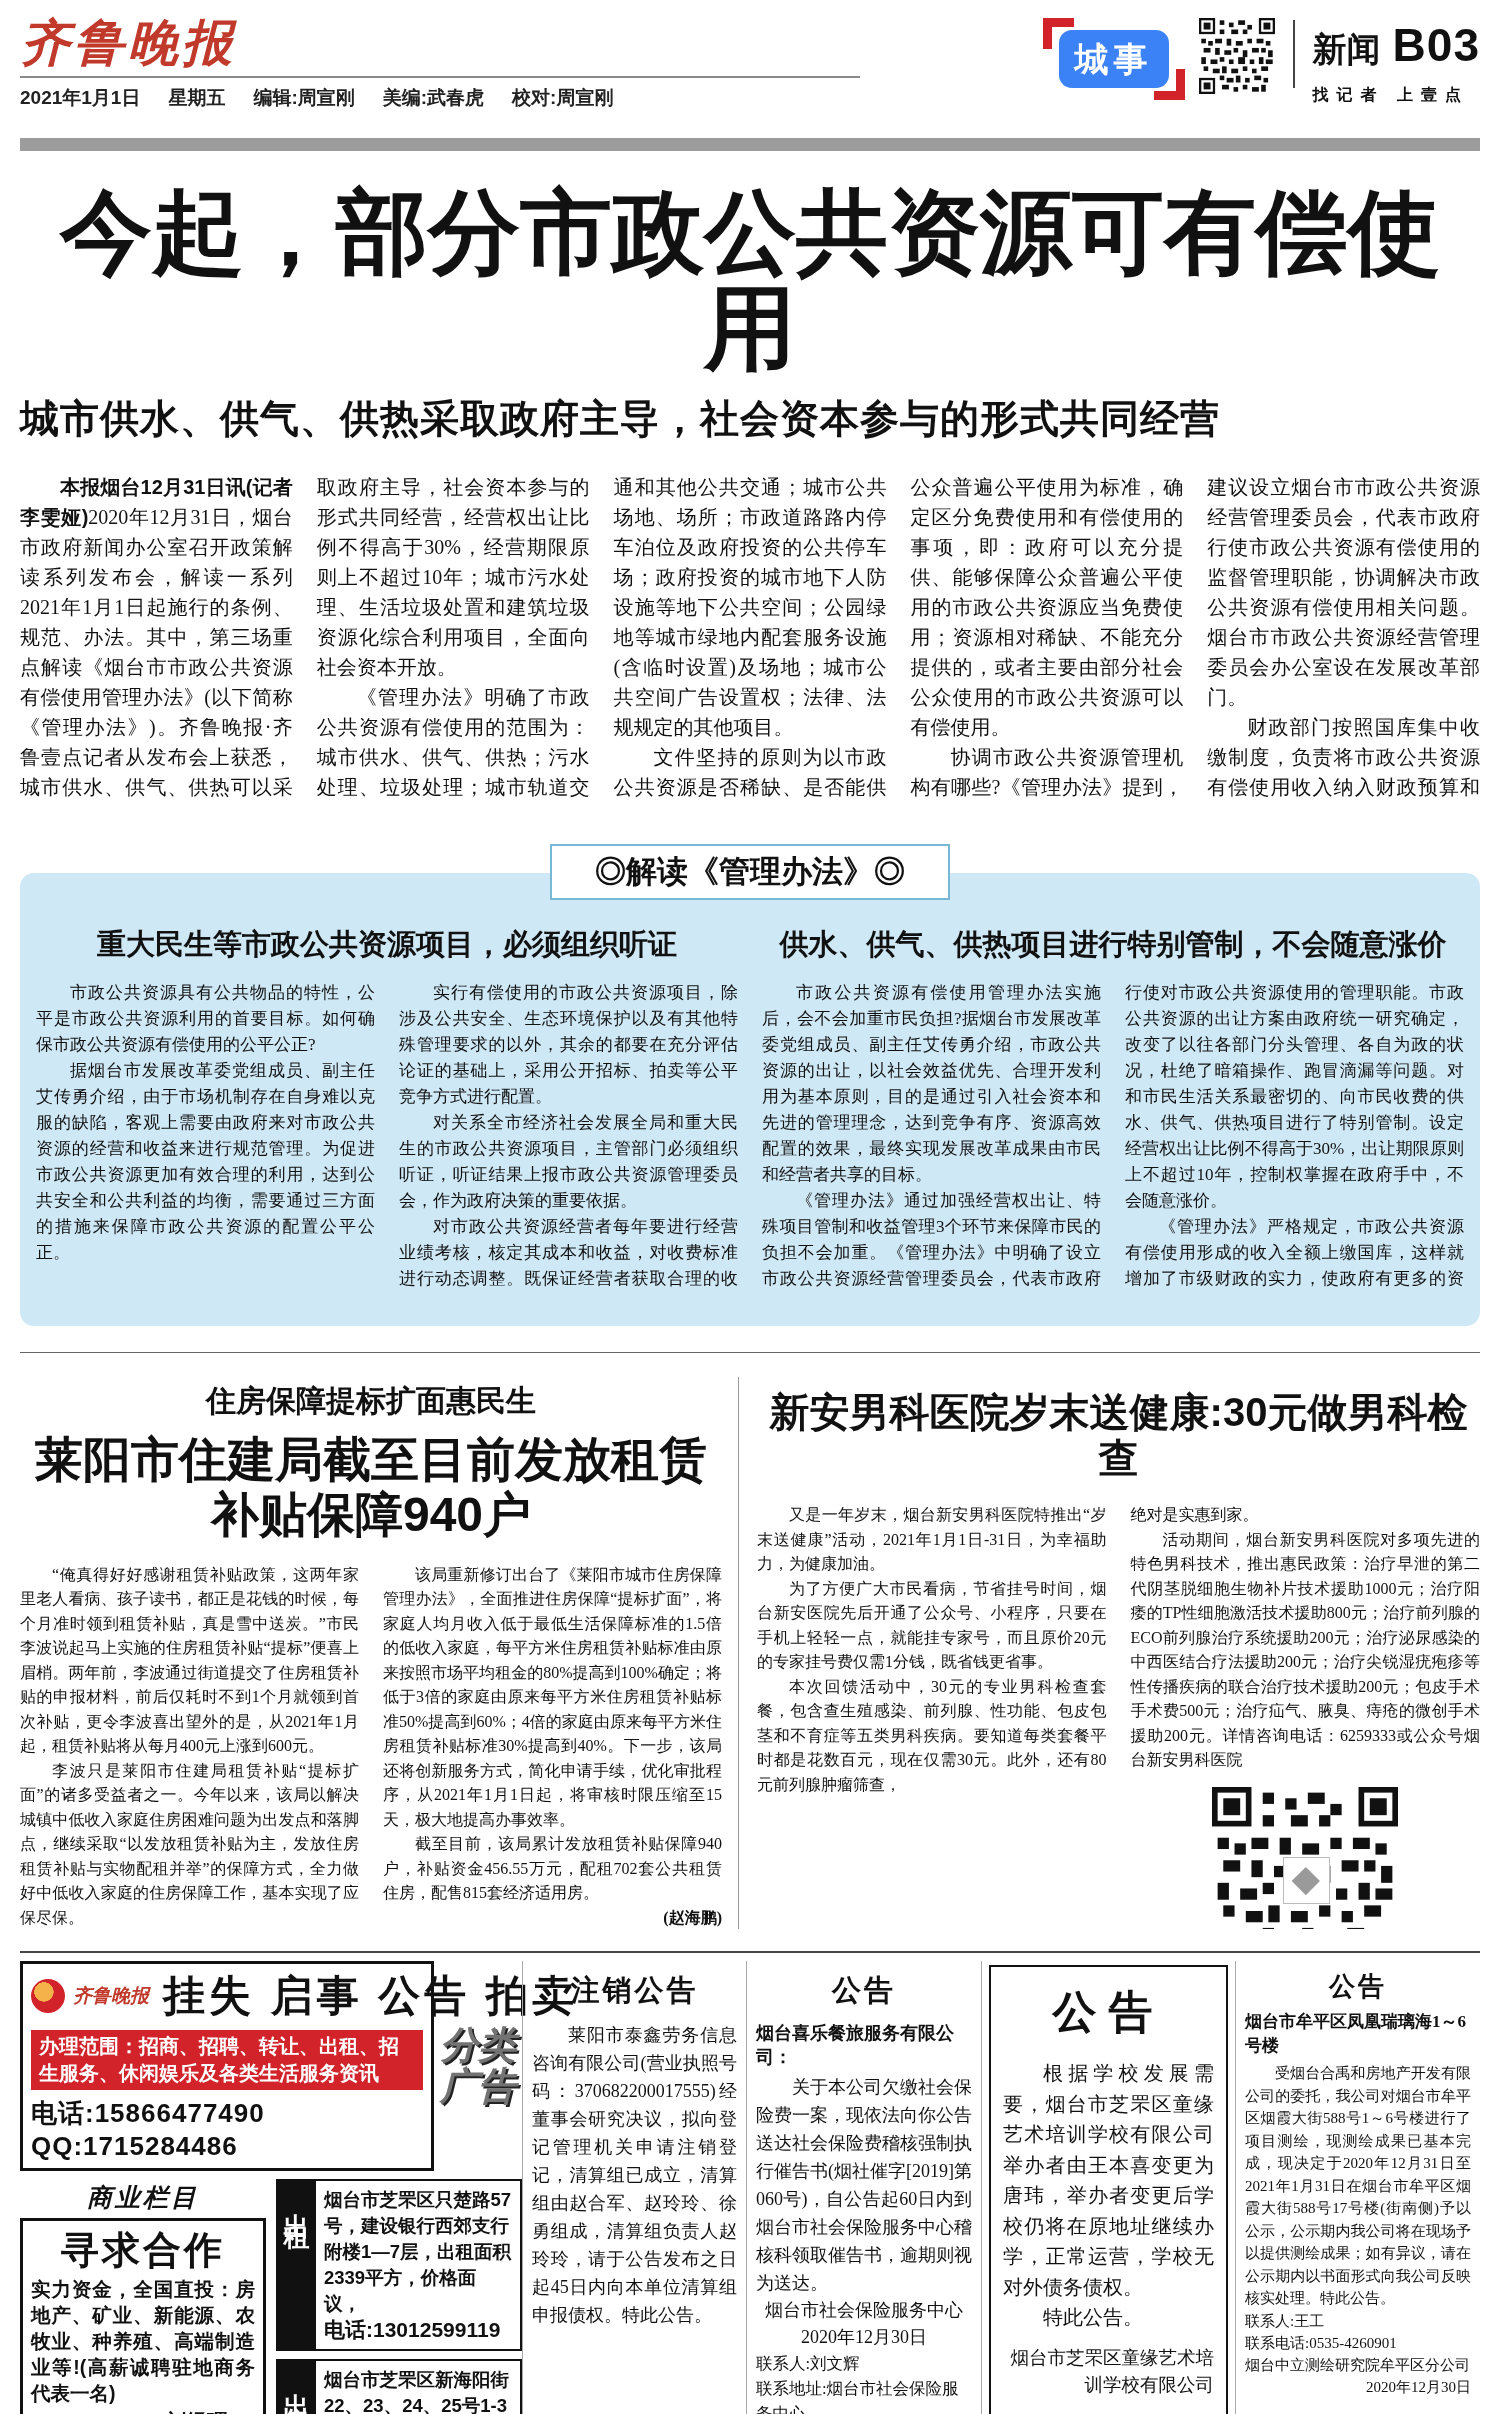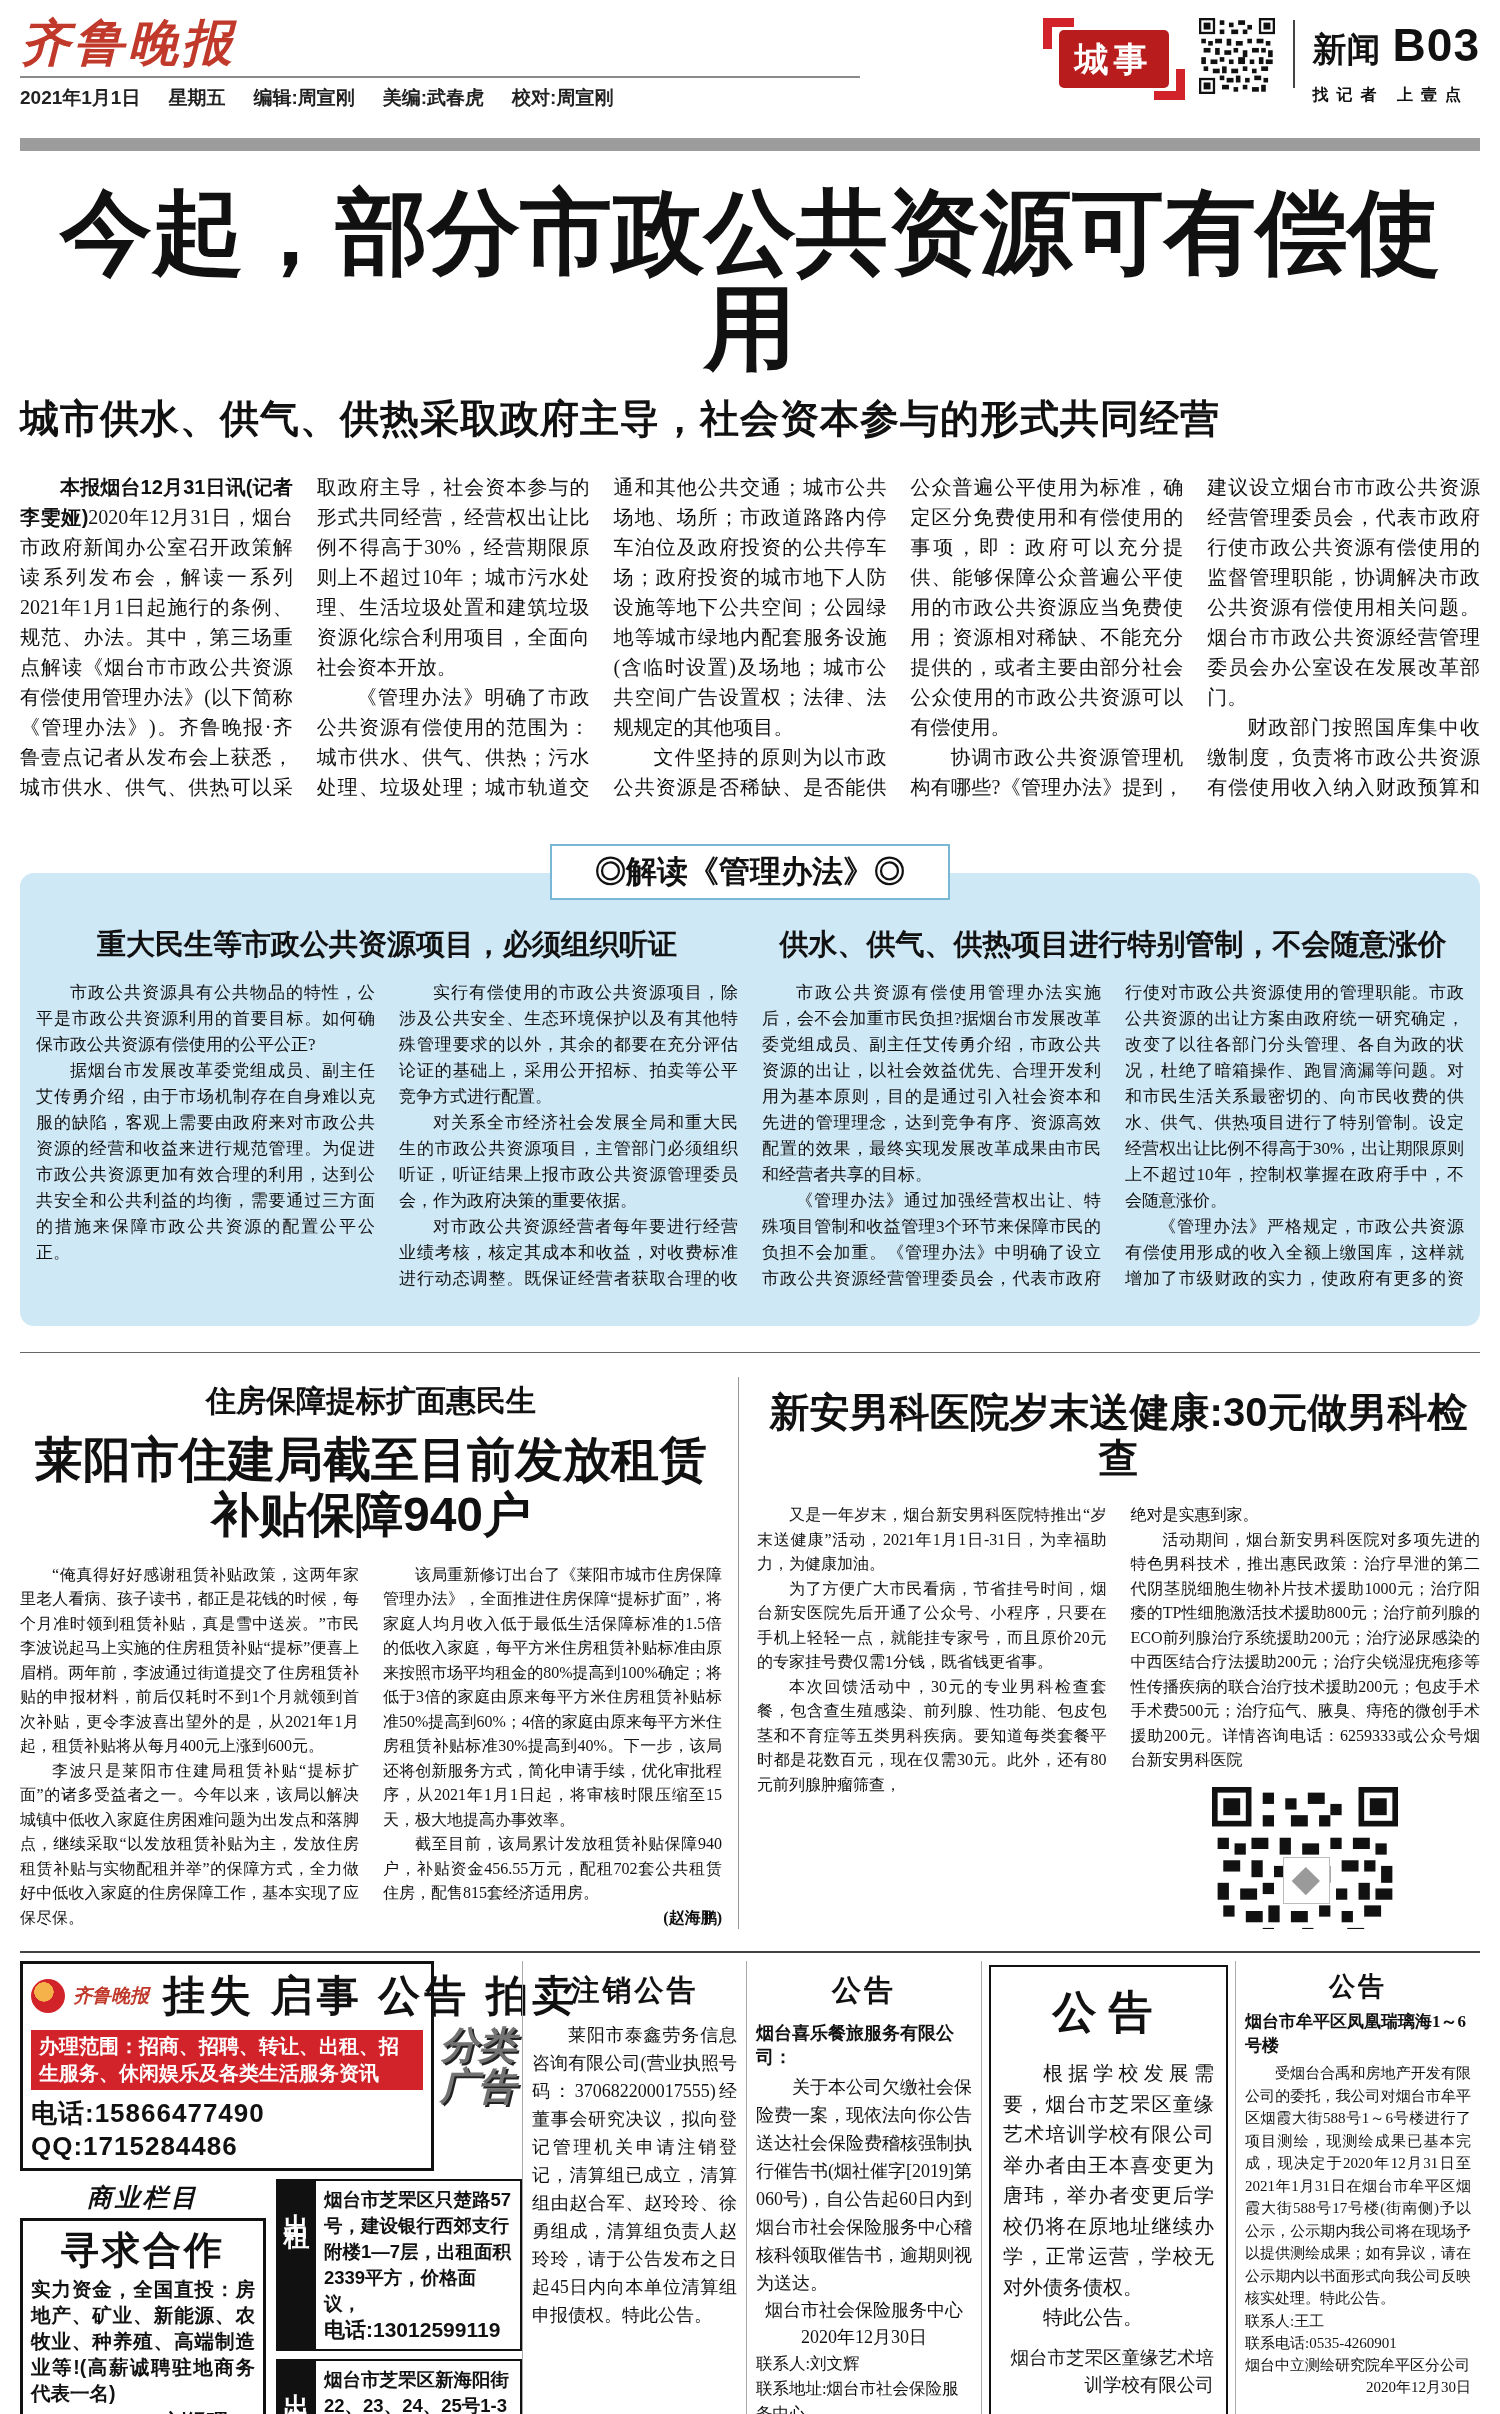--- a/index.html
+++ b/index.html
@@ -7,22 +7,22 @@
         padding:14px 20px 2px;font-family:"Liberation Serif",serif;color:#111;overflow:hidden;position:relative;}
   
   .masthead{display:flex;justify-content:space-between;align-items:flex-start;height:100px;}
   .mh-left{width:840px;}
   .brand{font-family:"Liberation Serif",serif;font-style:italic;font-weight:900;font-size:50px;
          color:#c0392b;height:58px;line-height:58px;letter-spacing:4px;}
   .dateline-row{border-top:2px solid #8a8a8a;margin-top:4px;padding-top:7px;display:flex;gap:28px;
                 font-family:"Liberation Sans",sans-serif;font-size:19px;font-weight:bold;color:#222;}
   .mh-right{display:flex;align-items:flex-start;gap:16px;padding-top:4px;}
   .badge-wrap{position:relative;margin:12px 14px 0 0;}
-  .badge{background:#b91c1c;color:#fff;font-family:"Liberation Sans",sans-serif;font-weight:900;
-         font-size:34px;line-height:1;padding:12px 16px;border-radius:5px;letter-spacing:5px;}
+  .badge{background:#3b82f6;color:#fff;font-family:"Liberation Sans",sans-serif;font-weight:900;
+         font-size:34px;line-height:1;padding:12px 16px;border-radius:13px;letter-spacing:5px;}
   .badge-wrap::before{content:"";position:absolute;top:-12px;left:-16px;width:22px;height:22px;
          border-top:9px solid #d2232a;border-left:9px solid #d2232a;}
   .badge-wrap::after{content:"";position:absolute;bottom:-12px;right:-16px;width:22px;height:22px;
          border-bottom:9px solid #d2232a;border-right:9px solid #d2232a;}
   .qr{display:block;}
   .qr-small{width:76px;height:76px;}
   .vdiv{width:2px;height:68px;background:#444;margin:2px 2px 0;}
   .nm-row{display:flex;align-items:baseline;gap:12px;font-family:"Liberation Sans",sans-serif;}
   .sec-name{font-size:34px;font-weight:900;}
   .page-no{font-size:46px;font-weight:900;letter-spacing:1px;}

